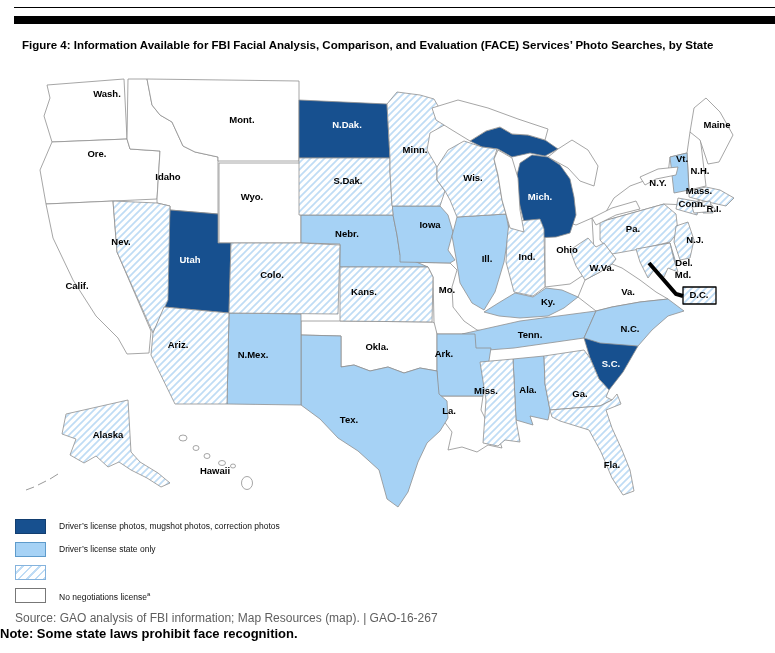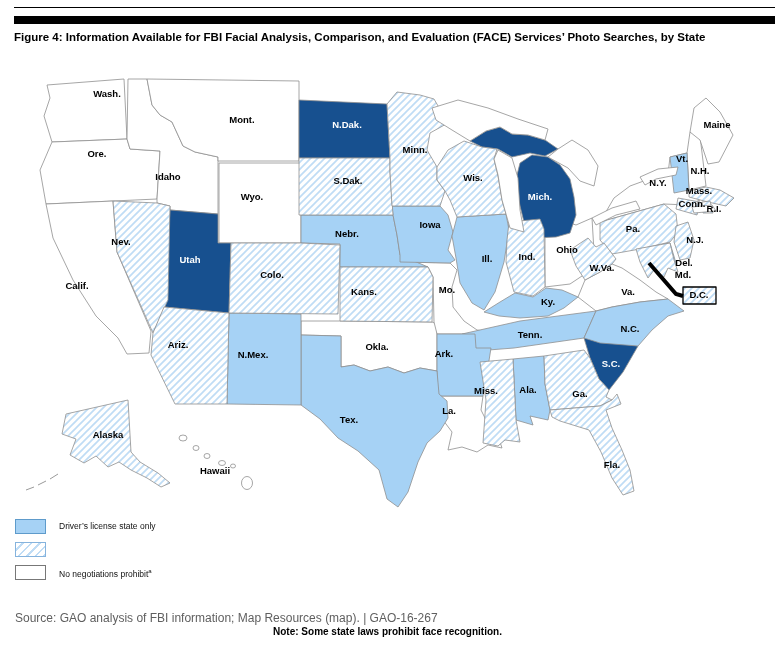--- a/index.html
+++ b/index.html
@@ -1,20 +1,20 @@
 <!DOCTYPE html>
 <html><head>
 <meta charset="utf-8">
 <style>
   html,body{margin:0;padding:0;background:#fff;}
   .page{position:relative;width:775px;height:653px;background:#fff;overflow:hidden;
         font-family:"Liberation Sans",sans-serif;}
   .top-rule{position:absolute;top:7px;left:14px;right:0;height:1px;background:#000;}
   .title-bar{position:absolute;top:16px;left:14px;right:0;height:8px;background:#000;}
-  .fig-title{position:absolute;top:30px;left:14px;width:748px;margin:0;
+  .fig-title{position:absolute;top:30px;left:14px;width:748px;margin:8px;
              font-size:11.5px;font-weight:700;line-height:14px;color:#000;}
   svg.map{position:absolute;top:0;left:0;}
   .st{stroke:#8f8f8f;stroke-width:.8;stroke-linejoin:round;fill:#fff;}
   .st.full{fill:#17508F;}
   .st.dl{fill:#A6D2F5;}
   .st.negotiation{fill:url(#hatch);}
   .st.none{fill:#fff;}
   .lake{fill:#fff;stroke:#8f8f8f;stroke-width:.8;stroke-linejoin:round;}
   .slabel{font:700 9.5px "Liberation Sans",sans-serif;text-anchor:middle;fill:#000;}
   .slabel.white{fill:#fff;}
@@ -22,22 +22,22 @@
   .legend-row{display:flex;align-items:center;gap:13px;}
   .swatch{width:29px;height:13px;flex:none;}
   .sw-full{background:#17508F;border:1px solid #123E70;}
   .sw-dl{background:#A6D2F5;border:1px solid #5E9BCB;}
   .sw-negotiation{background:repeating-linear-gradient(135deg,#fff 0 4px,#BFDCF5 4px 6px);
                   border:1px solid #85B3DD;}
   .sw-none{background:#fff;border:1px solid #777;}
   .legend-label{font-size:8.5px;color:#111;line-height:13px;}
   .legend-label sup{font-size:6px;}
   .source{position:absolute;left:15px;top:611px;font-size:12px;color:#5f5f5f;}
-  .note{position:absolute;left:0;right:0;top:626px;text-align:center;
-        font-size:10px;font-weight:700;color:#000;}
+  .note{position:absolute;left:0;right:0;top:626px;
+        font-size:13px;font-weight:700;color:#000;}
 </style>
 </head>
 <body>
 
 <div class="page">
   <div class="top-rule"></div>
   <div class="title-bar"></div>
   <h1 class="fig-title">Figure 4: Information Available for FBI Facial Analysis, Comparison, and Evaluation (FACE) Services’ Photo Searches, by State</h1>
 
   <svg class="map" width="775" height="515" viewBox="0 0 775 515">
@@ -171,27 +171,31 @@
         <text x="699" y="298" class="slabel">D.C.</text>
         <text x="699" y="194" class="slabel">Mass.</text>
         <text x="692" y="207" class="slabel">Conn.</text>
         <text x="714" y="212" class="slabel">R.I.</text>
         <text x="108" y="438" class="slabel">Alaska</text>
       </g>
   </svg>
 
   <div class="legend">
     <div class="legend-row">
+      <span class="swatch sw-full"></span>
+      <span class="legend-label">Driver’s license photos, mugshot photos, correction photos</span>
+    </div>
+    <div class="legend-row">
       <span class="swatch sw-dl"></span>
       <span class="legend-label">Driver’s license state only</span>
     </div>
     <div class="legend-row">
       <span class="swatch sw-negotiation"></span>
     </div>
     <div class="legend-row">
       <span class="swatch sw-none"></span>
-      <span class="legend-label"><span>No negotiations prohibit</span><sup>a</sup></span>
+      <span class="legend-label"><span>No negotiations license</span><sup>a</sup></span>
     </div>
   </div>
 
   <div class="source">Source: GAO analysis of FBI information; Map Resources (map).  |  GAO-16-267</div>
   <div class="note">Note: Some state laws prohibit face recognition.</div>
 </div>
 
 </body></html>

